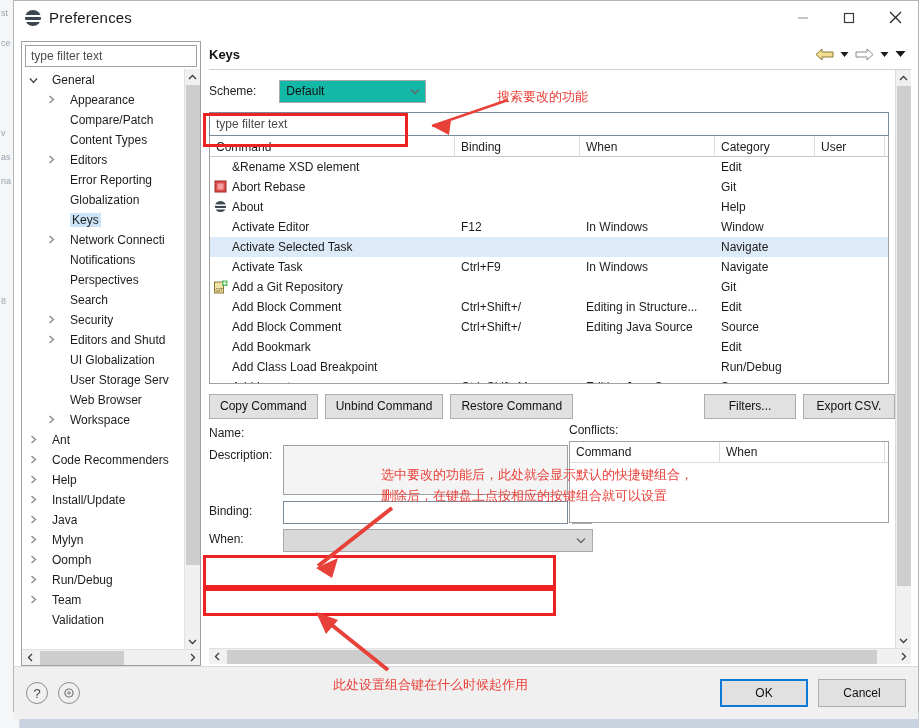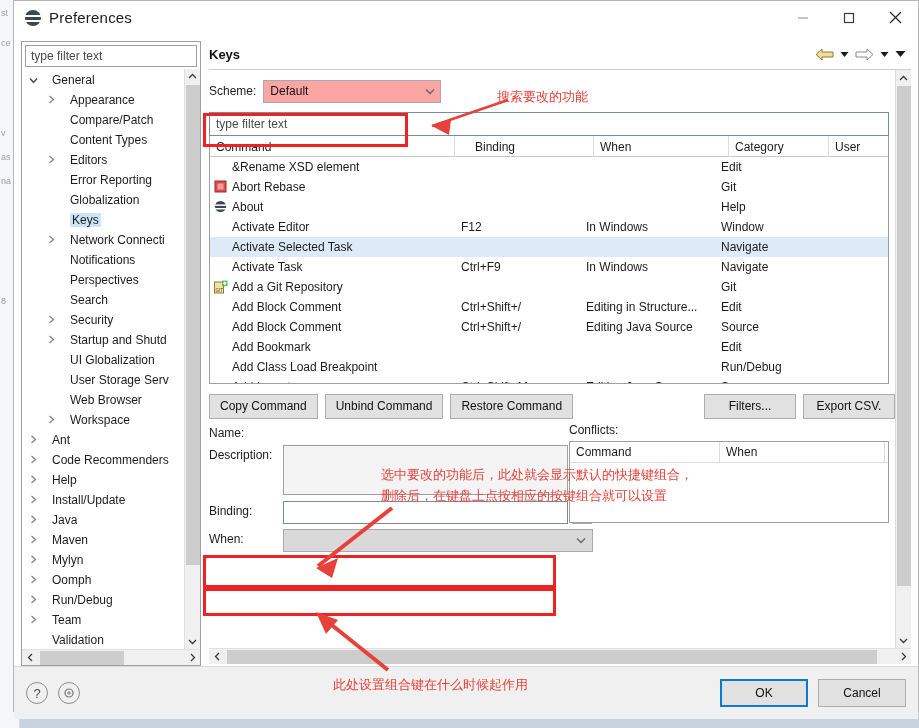--- a/index.html
+++ b/index.html
@@ -135,24 +135,24 @@
   .caret svg { display:block; }
 
   .sep-line { height:1px; background:#d0d0d0; margin: 2px 0 0 0; flex:0 0 auto; }
 
   .scroll-area {
     flex: 1 1 auto; display: flex; overflow: hidden; position: relative;
   }
   .scroll-inner { flex: 1 1 auto; position: relative; overflow: hidden; padding-top: 9px; }
 
   .scheme-row { display: flex; align-items: center; height: 24px; margin-bottom: 9px; }
-  .scheme-label { font-size: 12px; color:#1c1c1c; margin-right: 7px; }
+  .scheme-label { font-size: 12px; color:#1c1c1c; margin-right: 23px; }
   .combo {
-    width: 178px; height: 23px; border: 1px solid #a9a9a9;
-    background: #fca5a5; display:flex; align-items:center;
+    width: 147px; height: 23px; border: 1px solid #a9a9a9;
+    background: #14b8a6; display:flex; align-items:center;
     padding-left: 6px; font-size: 12px; color:#111; position: relative;
   }
   .combo .cv { flex:1 1 auto; }
   .combo .carr {
     width: 20px; height: 21px; display:flex; align-items:center; justify-content:center;
     color:#555;
   }
 
   .tablefilter {
     height: 24px; border: 1px solid #7a8a99; background:#fff;
@@ -351,21 +351,21 @@
               <div class="tnode d1">
                 <span class="arrow"><svg width="7" height="9" viewBox="0 0 7 9">
                     <polyline points="1.5,1 5.5,4.5 1.5,8" fill="none" stroke="#8a8a8a" stroke-width="1.4"></polyline>
                   </svg></span>
                 <span class="lbl">Security</span>
               </div>
               <div class="tnode d1">
                 <span class="arrow"><svg width="7" height="9" viewBox="0 0 7 9">
                     <polyline points="1.5,1 5.5,4.5 1.5,8" fill="none" stroke="#8a8a8a" stroke-width="1.4"></polyline>
                   </svg></span>
-                <span class="lbl">Startup and Shutd</span>
+                <span class="lbl">Editors and Shutd</span>
               </div>
               <div class="tnode d1">
                 <span class="arrow"></span>
                 <span class="lbl">UI Globalization</span>
               </div>
               <div class="tnode d1">
                 <span class="arrow"></span>
                 <span class="lbl">User Storage Serv</span>
               </div>
               <div class="tnode d1">
@@ -400,26 +400,20 @@
                 <span class="arrow"><svg width="7" height="9" viewBox="0 0 7 9">
                     <polyline points="1.5,1 5.5,4.5 1.5,8" fill="none" stroke="#8a8a8a" stroke-width="1.4"></polyline>
                   </svg></span>
                 <span class="lbl">Install/Update</span>
               </div>
               <div class="tnode d0">
                 <span class="arrow"><svg width="7" height="9" viewBox="0 0 7 9">
                     <polyline points="1.5,1 5.5,4.5 1.5,8" fill="none" stroke="#8a8a8a" stroke-width="1.4"></polyline>
                   </svg></span>
                 <span class="lbl">Java</span>
-              </div>
-              <div class="tnode d0">
-                <span class="arrow"><svg width="7" height="9" viewBox="0 0 7 9">
-                    <polyline points="1.5,1 5.5,4.5 1.5,8" fill="none" stroke="#8a8a8a" stroke-width="1.4"></polyline>
-                  </svg></span>
-                <span class="lbl">Maven</span>
               </div>
               <div class="tnode d0">
                 <span class="arrow"><svg width="7" height="9" viewBox="0 0 7 9">
                     <polyline points="1.5,1 5.5,4.5 1.5,8" fill="none" stroke="#8a8a8a" stroke-width="1.4"></polyline>
                   </svg></span>
                 <span class="lbl">Mylyn</span>
               </div>
               <div class="tnode d0">
                 <span class="arrow"><svg width="7" height="9" viewBox="0 0 7 9">
                     <polyline points="1.5,1 5.5,4.5 1.5,8" fill="none" stroke="#8a8a8a" stroke-width="1.4"></polyline>
@@ -527,21 +521,21 @@
 
             <div class="tablefilter">
               <span>type filter text</span>
             </div>
 
             <div class="cmdtable">
               <div class="thead" id="table-head">
                   <div class="th" style="width: 245px; flex: 0 0 245px;">
                     <span>Command</span>
                   </div>
-                  <div class="th" style="width: 125px; flex: 0 0 125px; margin-left: 14px;">
+                  <div class="th" style="width: 125px; flex: 0 0 125px;">
                     <span>Binding</span>
                   </div>
                   <div class="th" style="width: 135px; flex: 0 0 135px;">
                     <span>When</span>
                   </div>
                   <div class="th" style="width: 100px; flex: 0 0 100px;">
                     <span>Category</span>
                   </div>
                   <div class="th" style="width: 70px; flex: 0 0 70px;">
                     <span>User</span>

